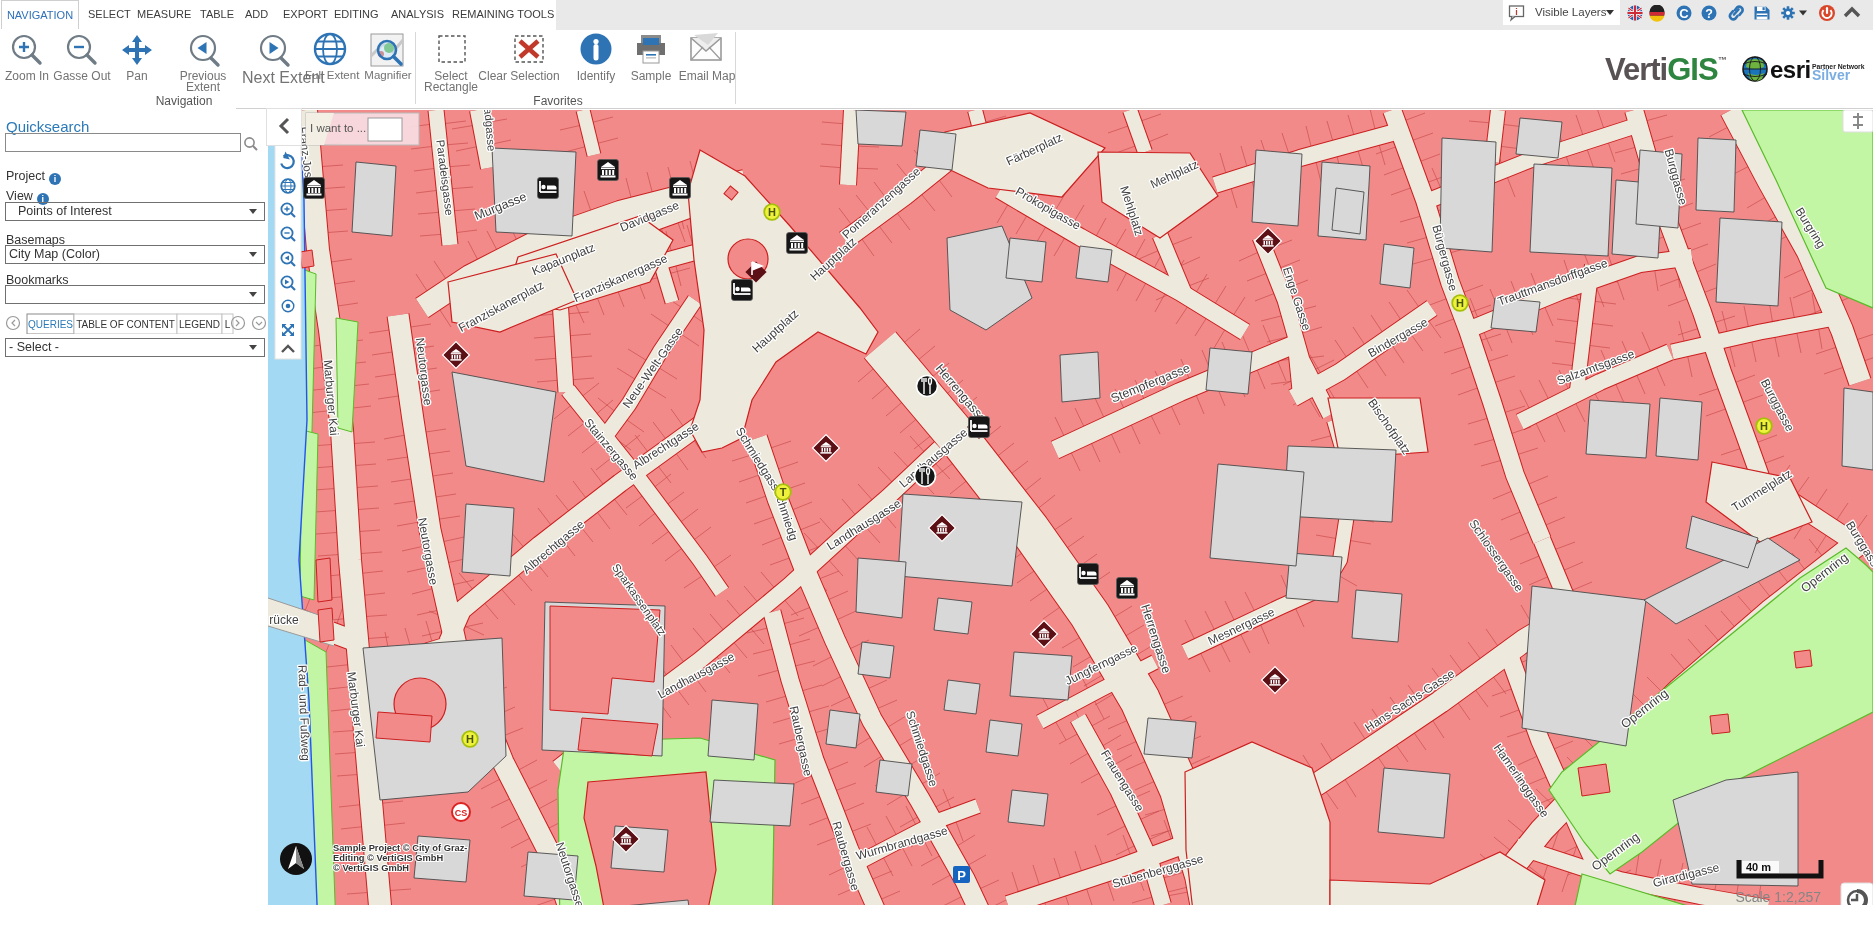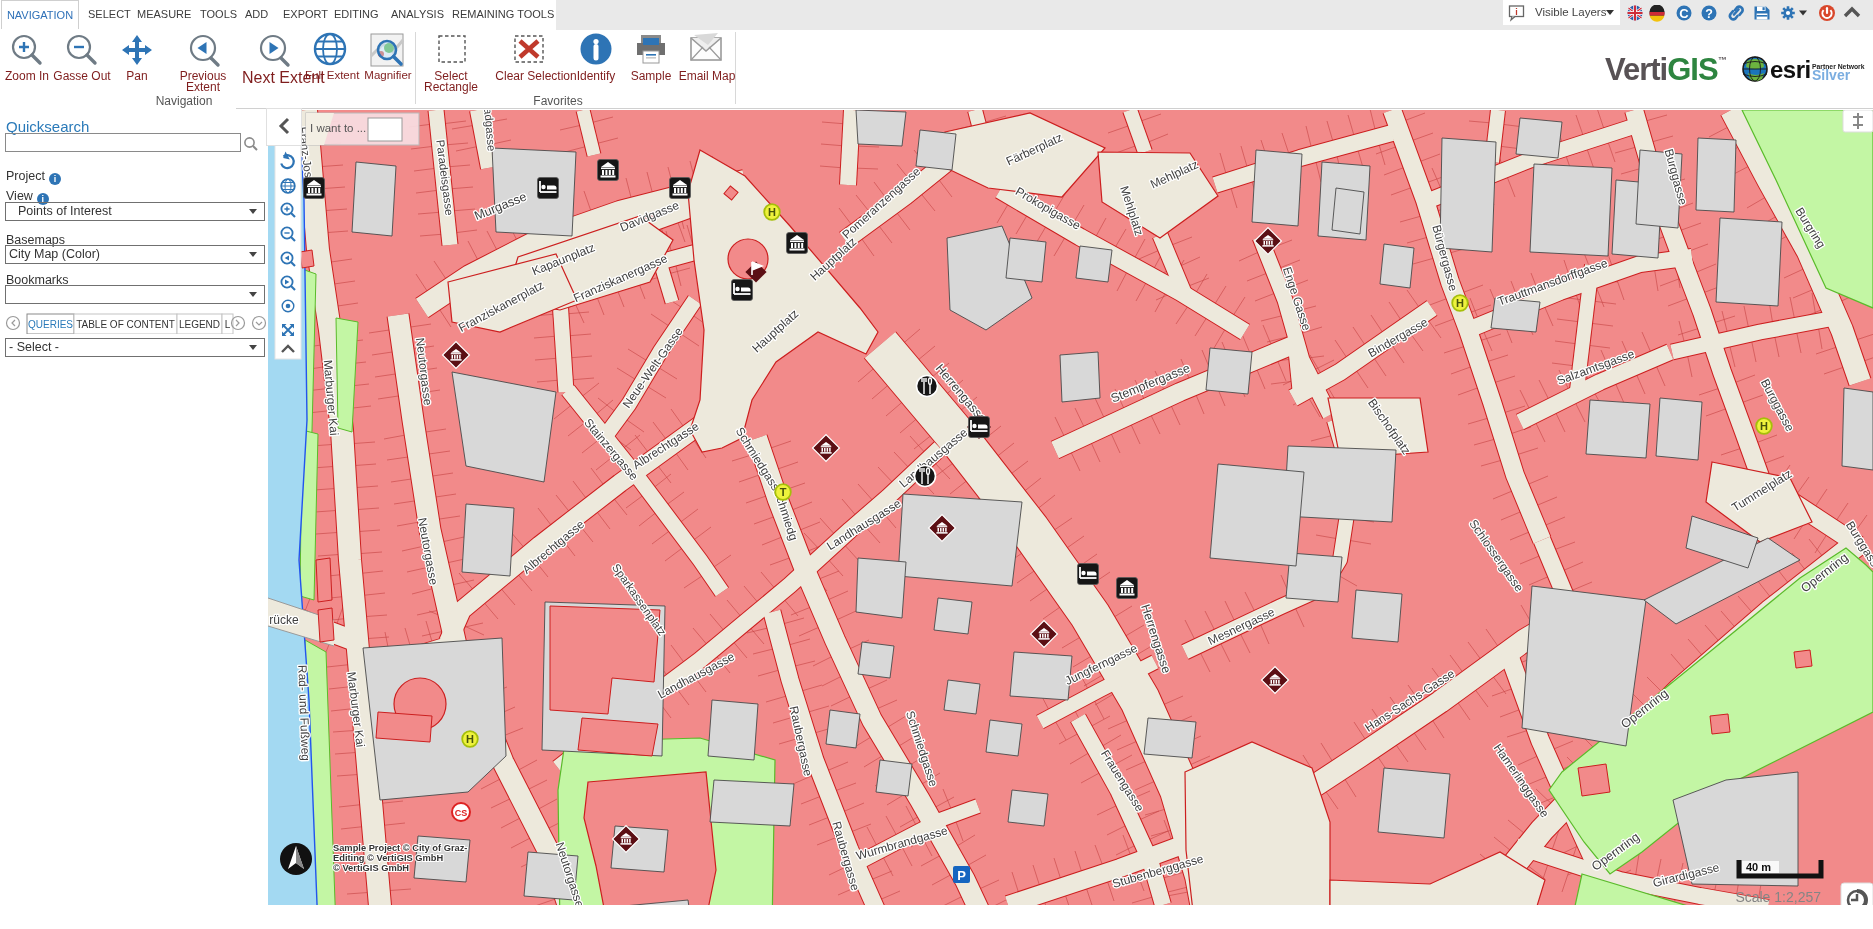--- a/index.html
+++ b/index.html
@@ -7,41 +7,41 @@
   .abs{position:absolute;}
   
   #topbar{position:absolute;left:0;top:0;width:1873px;height:30px;background:#e9e9e9;}
   #topbar .tabsbg{position:absolute;left:0;top:0;width:556px;height:30px;background:#fff;border-bottom:1px solid #e9e9e9;}
   .tab{position:absolute;top:0;height:29px;line-height:29px;font-size:11px;color:#3c3c3c;}
   #tab-active{position:absolute;left:1px;top:0;width:76px;height:28px;background:#fff;
     border:1px solid #cfcfcf;border-bottom:none;color:#2f71b8;text-align:center;line-height:28px;font-size:11px;}
   #vlayers{position:absolute;left:1503px;top:0;width:117px;height:25px;background:#fff;font-size:13px;color:#444;}
   
   #ribbon{position:absolute;left:0;top:30px;width:1873px;height:78px;background:#fff;border-bottom:1px solid #d0d0d0;}
-  .rlabel{position:absolute;top:39px;font-size:12px;color:#7f1d1d;text-align:center;white-space:nowrap;}
+  .rlabel{position:absolute;top:39px;font-size:12px;color:#737373;text-align:center;white-space:nowrap;}
   .rlabel2{line-height:11px;top:41px;}
   .rgroup{position:absolute;top:64px;font-size:12px;color:#555;text-align:center;}
   .rsep{position:absolute;top:2px;width:1px;height:72px;background:#d8d8d8;}
   
   #sidebar{position:absolute;left:0;top:108px;width:236px;height:821px;background:#fff;}
   .sblue{color:#2a7ab9;}
   .ddrop{position:absolute;left:5px;width:258px;height:17px;border:1px solid #707070;font-size:12.5px;color:#333;line-height:17px;}
   .ddrop .arr{position:absolute;right:7px;top:6px;width:0;height:0;border-left:4px solid transparent;border-right:4px solid transparent;border-top:5px solid #444;}
   .slabel{position:absolute;left:6px;font-size:12.5px;color:#333;}
   .info{display:inline-block;width:12px;height:12px;border-radius:50%;background:#2e74b5;color:#fff;font-size:9px;line-height:12px;text-align:center;font-weight:bold;vertical-align:-2px;margin-left:4px;}
 </style>
 </head>
 <body>
 
 <div id="topbar">
   <div class="tabsbg"></div>
   <div id="tab-active">NAVIGATION</div>
   <div class="tab" style="left:88px;">SELECT</div>
   <div class="tab" style="left:137px;">MEASURE</div>
-  <div class="tab" style="left:200px;">TOOLS</div>
+  <div class="tab" style="left:200px;">TABLE</div>
   <div class="tab" style="left:245px;">ADD</div>
   <div class="tab" style="left:283px;">EXPORT</div>
   <div class="tab" style="left:334px;">EDITING</div>
   <div class="tab" style="left:391px;">ANALYSIS</div>
   <div class="tab" style="left:452px;">REMAINING TOOLS</div>
   <div id="vlayers">
     <svg class="abs" style="left:5px;top:4px" width="18" height="18" viewBox="0 0 18 18">
       <rect x="1.5" y="2" width="14" height="10.5" fill="none" stroke="#666" stroke-width="1.3"></rect>
       <path d="M4 12.5 L3 16 L7 12.5" fill="#fff" stroke="#666" stroke-width="1.2"></path>
       <text x="8.5" y="10.5" font-size="9" fill="#c0392b" font-weight="bold" text-anchor="middle">i</text>
@@ -187,21 +187,21 @@
     </g>
   </svg>
   <div class="rlabel" style="left:4px;width:46px;">Zoom In</div>
   <div class="rlabel" style="left:53px;width:58px;">Gasse Out</div>
   <div class="rlabel" style="left:122px;width:30px;">Pan</div>
   <div class="rlabel rlabel2" style="left:173px;width:60px;">Previous<br>Extent</div>
   <div class="rlabel" style="left:242px;width:60px;font-size:16px;">Next Extent</div>
   <div class="rlabel" style="left:305px;width:52px;font-size:11.5px;">Full Extent</div>
   <div class="rlabel" style="left:361px;width:54px;font-size:11.5px;">Magnifier</div>
   <div class="rlabel rlabel2" style="left:421px;width:60px;">Select<br>Rectangle</div>
-  <div class="rlabel" style="left:491px;width:90px;">Clear Selection</div>
+  <div class="rlabel" style="left:474px;width:90px;">Clear Selection</div>
   <div class="rlabel" style="left:571px;width:50px;">Identify</div>
   <div class="rlabel" style="left:626px;width:50px;">Sample</div>
   <div class="rlabel" style="left:678px;width:58px;">Email Map</div>
   <div class="rgroup" style="left:134px;width:100px;">Navigation</div>
   <div class="rgroup" style="left:508px;width:100px;">Favorites</div>
   <div class="rsep" style="left:415px;"></div>
   <div class="rsep" style="left:735px;"></div>
 
   <div class="abs" style="left:1605px;top:22px;font-size:31px;font-weight:bold;color:#585255;letter-spacing:-1px;">Verti<span style="color:#2e8540;">GIS</span><span style="font-size:9px;vertical-align:17px;color:#585255;">™</span></div>
   <svg class="abs" style="left:1742px;top:25px" width="126" height="30" viewBox="0 0 126 30">

